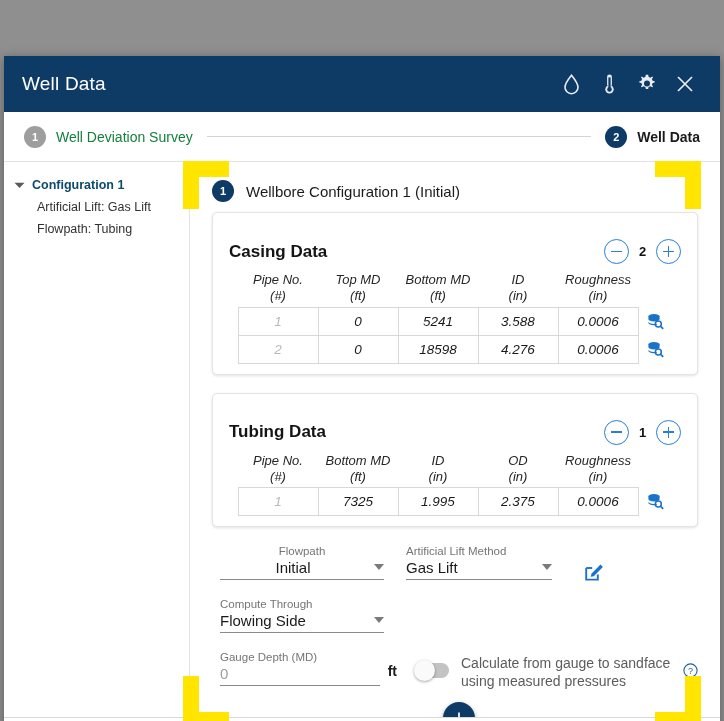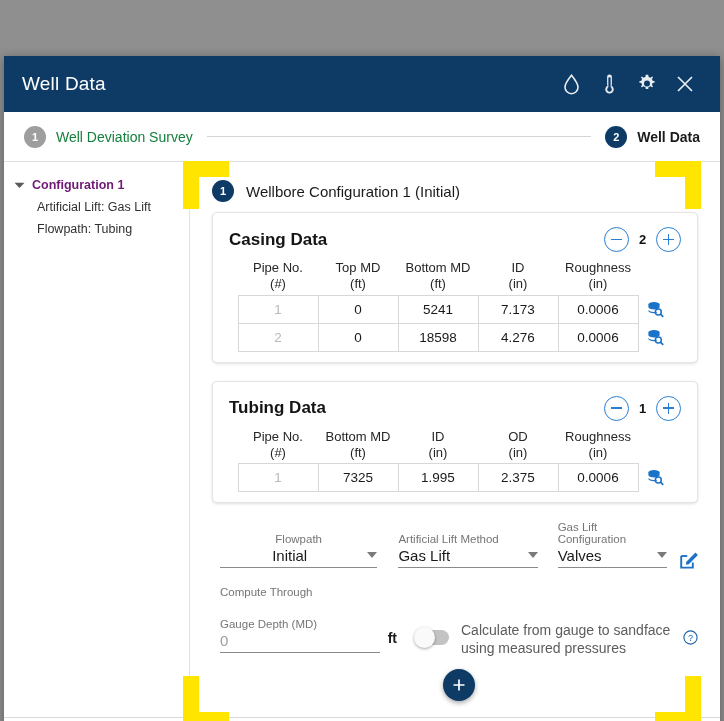--- a/index.html
+++ b/index.html
@@ -94,21 +94,21 @@
     padding: 12px 0 0 0;
     background: #fff;
   }
   .cfg-row {
     display: flex; align-items: center;
     padding: 4px 8px 4px 8px;
     gap: 6px;
     cursor: pointer;
   }
   .caret { width: 14px; display: flex; justify-content: center; }
-  .cfg-title { font-size: 12.5px; font-weight: bold; color: #701a75; }
+  .cfg-title { font-size: 12.5px; font-weight: bold; color: #0c4a6e; }
   .cfg-sub {
     font-size: 12.5px;
     color: #303030;
     padding: 4px 0 4px 33px;
     cursor: pointer;
   }
 
   .content {
     flex: 1 1 auto;
     position: relative;
@@ -135,21 +135,21 @@
   }
   .cfg-header .htxt { font-size: 15px; color: #1b1b1b; }
 
   
   .card {
     background: #fff;
     border: 1px solid #e4e4e4;
     border-radius: 5px;
     box-shadow: 0 1px 3px rgba(0,0,0,.12);
     margin: 0 8px 18px 8px;
-    padding: 14px 16px 10px 16px;
+    padding: 26px 16px 10px 16px;
   }
   .card-head {
     display: flex; align-items: center;
     margin-bottom: 6px;
   }
   .card-title { font-size: 17px; font-weight: bold; color: #141414; }
   .card-head .spacer { flex: 1 1 auto; }
   .counter { display: flex; align-items: center; gap: 9px; }
   .circ-btn {
     width: 25px; height: 25px; border-radius: 50%;
@@ -161,20 +161,21 @@
   .circ-btn .bar { background: #2a7fd4; }
   .circ-btn .h { width: 11px; height: 1.6px; }
   .circ-btn .v { width: 1.6px; height: 11px; position: absolute; }
   .circ-wrap { position: relative; display: flex; align-items: center; justify-content: center; }
   .counter .num { font-size: 13px; font-weight: bold; color: #111; min-width: 9px; text-align: center; }
 
   
   table.dt {
     border-collapse: collapse;
     margin: 0 auto;
+    font-style: italic;
   }
   table.dt th {
     font-size: 13px;
     font-weight: normal;
     color: #262626;
     padding: 2px 6px 2px 6px;
     text-align: center;
     line-height: 1.25;
   }
   table.dt th .u { display: block; }
@@ -424,21 +425,21 @@
                     <span class="u">(in)</span>
                   </th>
                   <th></th>
                 </tr>
               </thead>
               <tbody>
                 <tr>
                   <td class="idx">1</td>
                   <td>0</td>
                   <td>5241</td>
-                  <td>7.173</td>
+                  <td>3.588</td>
                   <td>0.0006</td>
                   <td class="noborder">
                     <div class="dbicon">
                       <svg width="17" height="17" viewBox="0 0 17 17">
                         <ellipse cx="7" cy="3.3" rx="5.6" ry="2.2" fill="#1a73c8"></ellipse>
                         <path d="M1.4 3.3 v3.0 c0 1.2 2.5 2.2 5.6 2.2 s5.6-1.0 5.6-2.2 v-3.0" fill="#1a73c8"></path>
                         <path d="M1.4 7.2 v2.9 c0 1.2 2.5 2.2 5.6 2.2 1.0 0 1.9-0.1 2.7-0.3 v-1.2 l-2.7 0.1 c-3.1 0-5.6-1.0-5.6-2.2 z" fill="#1a73c8"></path>
                         <circle cx="11.3" cy="11.0" r="3.0" fill="none" stroke="#1a73c8" stroke-width="1.5"></circle>
                         <path d="M13.5 13.2 L16.2 15.9" stroke="#1a73c8" stroke-width="1.7" fill="none"></path>
                       </svg>
@@ -548,40 +549,37 @@
               <div class="field" style="width:146px;">
                 <div class="flabel">Artificial Lift Method</div>
                 <div class="fvaluewrap">
                   <div class="fvalue">Gas Lift</div>
                   <div class="tri-down"></div>
                 </div>
               </div>
 
               <div style="width:20px;"></div>
 
-              <div class="field" style="width:114px;">
-                <div class="flabel">Gas Lift Configuration</div>
-                <div class="fvaluewrap">
-                  <div class="fvalue">Valves</div>
-                  <div class="tri-down"></div>
-                </div>
-              </div>
 
               <div class="edit-icon-btn">
                 <svg width="19" height="19" viewBox="0 0 19 19">
                   <path d="M2.2 5.0 v11.6 h11.6 v-5.0" fill="none" stroke="#1a73c8" stroke-width="1.9"></path>
                   <path d="M2.2 5.0 h6.0" fill="none" stroke="#1a73c8" stroke-width="1.9"></path>
                   <path d="M16.5 1.6 L7.4 10.8 l-0.6 3.0 3.0-0.6 L18.9 4.0 z" fill="#1a73c8"></path>
                 </svg>
               </div>
             </div>
 
             <div class="field-row">
               <div class="field" style="width:164px;">
                 <div class="flabel">Compute Through</div>
+                <div class="fvaluewrap">
+                  <div class="fvalue">Flowing Side</div>
+                  <div class="tri-down"></div>
+                </div>
               </div>
             </div>
 
             <div class="gauge-row">
               <div class="field" style="width:180px; margin-bottom:6px;">
                 <div class="flabel">Gauge Depth (MD)</div>
                 <div class="fvaluewrap">
                   <div class="fvalue placeholder">0</div>
                 </div>
               </div>

